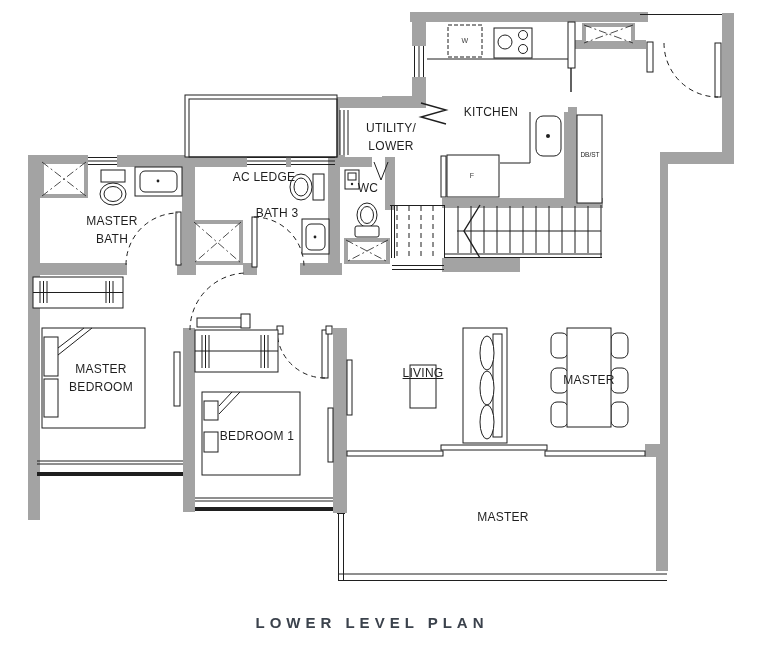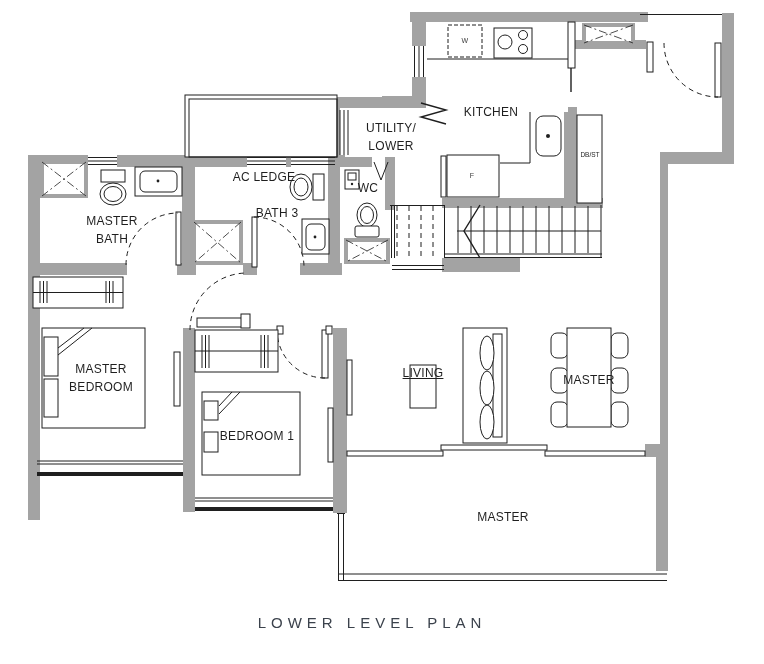--- a/index.html
+++ b/index.html
@@ -14,21 +14,21 @@
   .xline{stroke:var(--line,#1f1f1f);stroke-width:.8;fill:none;stroke-dasharray:8 3 2 3;}
   .dash{stroke:var(--line,#1f1f1f);fill:none;stroke-width:1;stroke-dasharray:5 4;}
   .dashrect{fill:none;stroke:var(--line,#1f1f1f);stroke-width:1;stroke-dasharray:4 2;}
   .thick{fill:var(--line,#1f1f1f);}
   .lbl{position:absolute;transform:translate(-50%,-50%);font-size:12px;
        color:#1f1f1f;letter-spacing:.25px;white-space:pre-line;text-align:center;
        line-height:1.5;font-weight:400;}
   .lbl.sm{font-size:6.5px;letter-spacing:0;}
   .lbl.appl{font-size:7px;color:#3a3a3a;}
   .title{position:absolute;transform:translate(-50%,-50%);font-size:15px;
-         letter-spacing:5px;color:var(--title,#3b424c);font-weight:400;white-space:nowrap;}
+         letter-spacing:5px;color:var(--title,#3b424c);font-weight:700;white-space:nowrap;}
 </style>
 </head>
 <body>
 
 <div class="canvas">
   <svg width="764" height="664" viewBox="0 0 764 664">
 
     <g>
       <rect class="wall" x="410" y="12" width="238" height="10"></rect>
       <rect class="wall" x="412" y="12" width="14" height="34"></rect>

